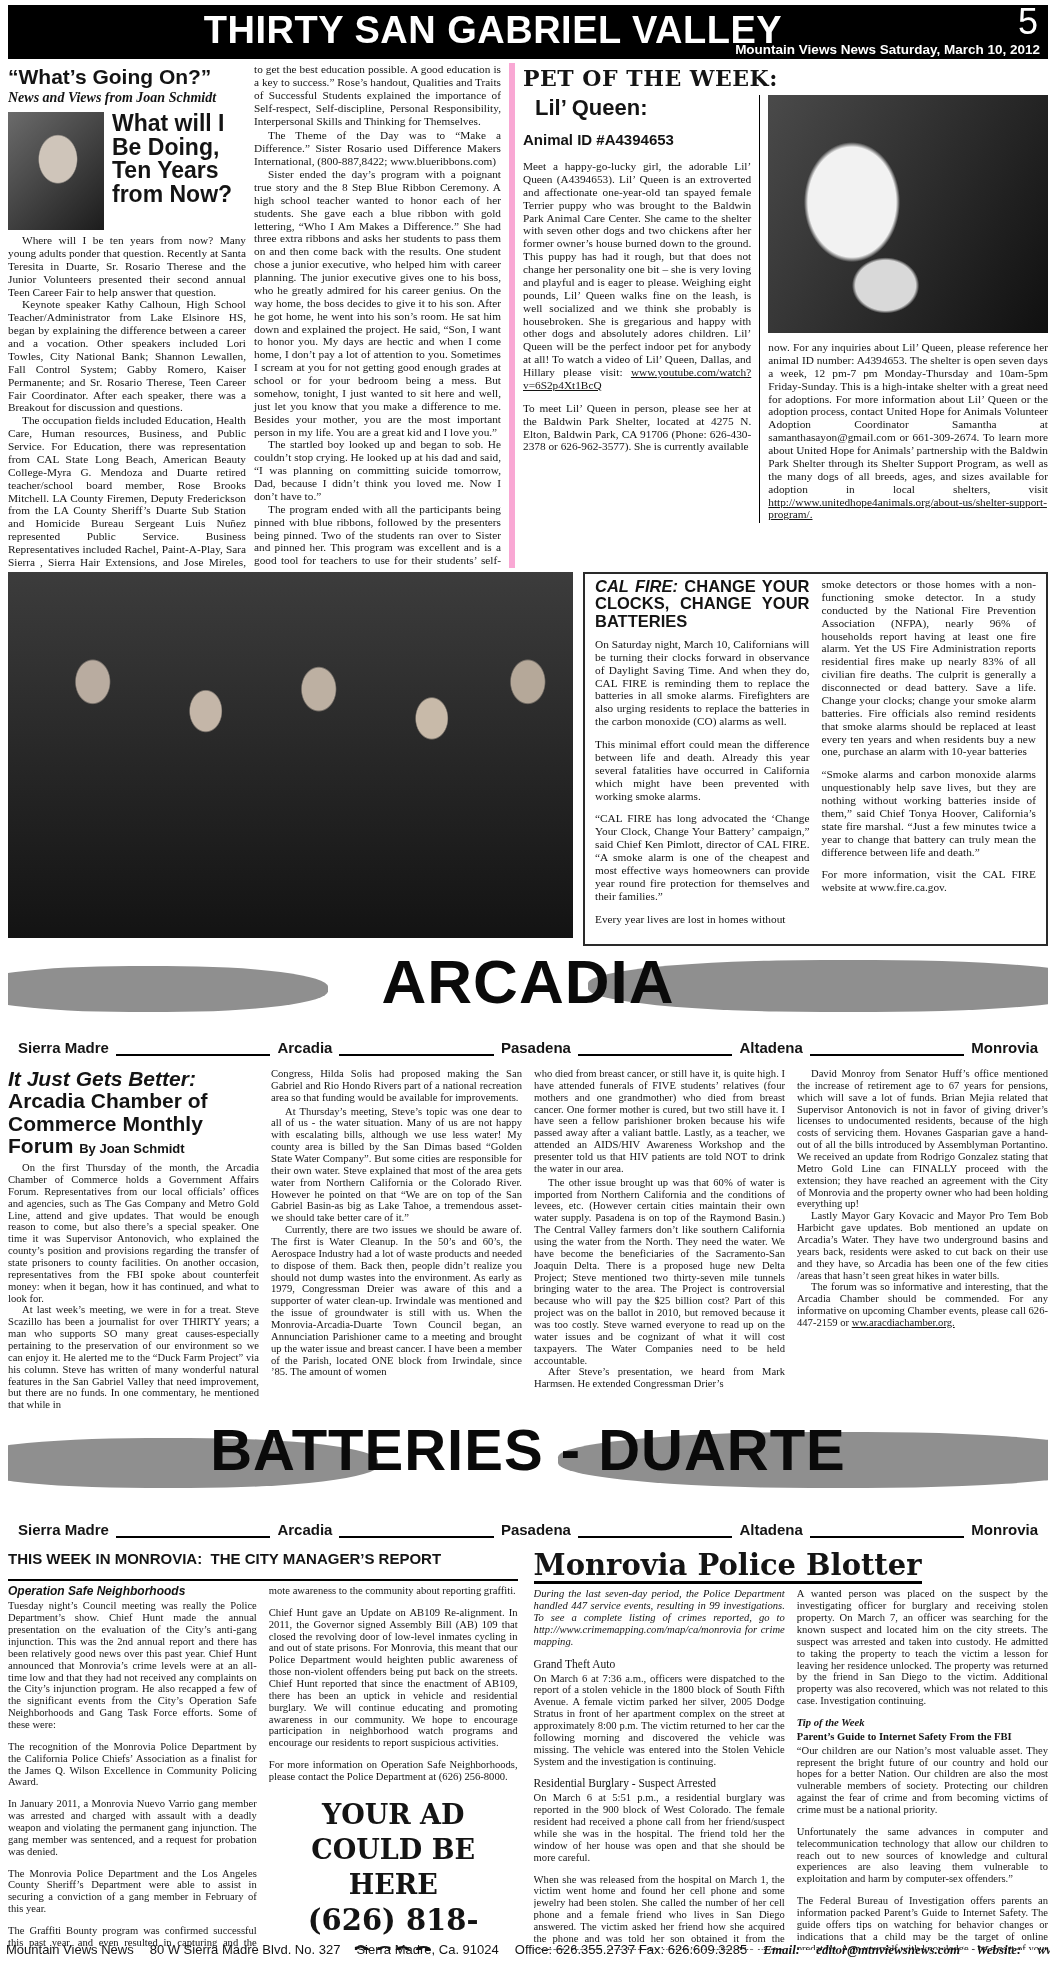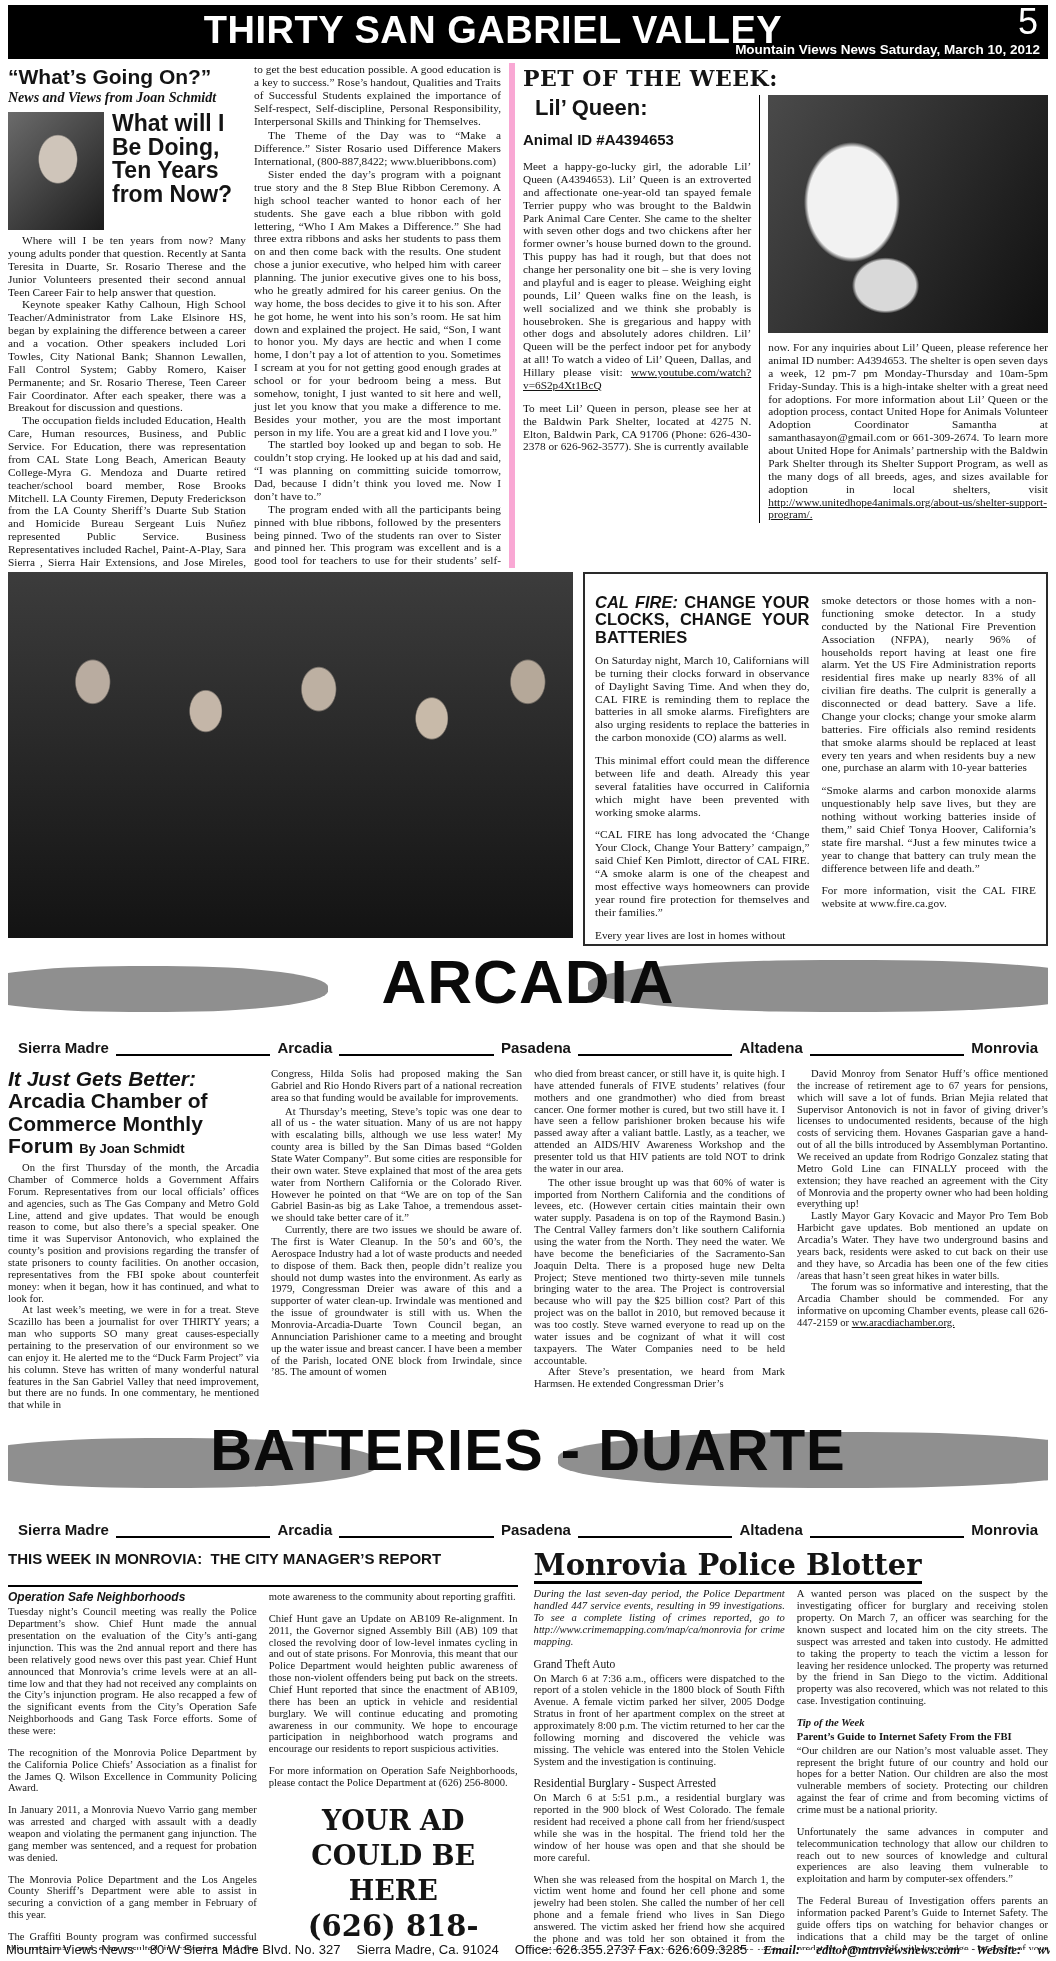--- a/index.html
+++ b/index.html
@@ -44,21 +44,21 @@
                 linear-gradient(120deg,#4a4a4a,#101010)}
   
   .mid-row{display:flex;gap:10px;height:374px;overflow:hidden;margin-top:4px}
   .group-photo{width:565px;flex:none;height:366px;
      background:radial-gradient(ellipse 30px 38px at 15% 30%,#b9aca0 55%,rgba(0,0,0,0) 60%),
                 radial-gradient(ellipse 28px 36px at 35% 38%,#c4b6a8 55%,rgba(0,0,0,0) 60%),
                 radial-gradient(ellipse 30px 38px at 55% 32%,#bdb0a2 55%,rgba(0,0,0,0) 60%),
                 radial-gradient(ellipse 28px 36px at 75% 40%,#c8baa9 55%,rgba(0,0,0,0) 60%),
                 radial-gradient(ellipse 30px 38px at 92% 30%,#b5a899 55%,rgba(0,0,0,0) 60%),
                 linear-gradient(#3c3c3c,#131313)}
-  .calfire{flex:1;border:2px solid #2a2a2a;padding:20px 10px;display:flex;gap:12px;overflow:hidden}
+  .calfire{flex:1;border:2px solid #2a2a2a;padding:4px 10px;display:flex;gap:12px;overflow:hidden}
   .cf-col{flex:1}
   .cf-head{font-family:"Liberation Sans",sans-serif;font-weight:bold;font-size:16.5px;line-height:1.05;margin:0 0 8px}
   .cf-head .it{font-style:italic}
   
   .banner{position:relative;height:112px;margin-top:6px;overflow:hidden}
   .blob{position:absolute;background:#8f8f8f;border-radius:45%}
   .banner-title{position:absolute;left:0;right:0;top:-6px;text-align:center;
      font-family:"Liberation Sans",sans-serif;font-weight:bold;font-size:62px;letter-spacing:1px;color:#0a0a0a}
   .strip{position:absolute;left:10px;right:10px;bottom:8px;display:flex;align-items:flex-end;
      font-family:"Liberation Sans",sans-serif;font-weight:bold;font-size:15px}
@@ -69,21 +69,21 @@
   .arc-h1{font-family:"Liberation Sans",sans-serif;font-weight:bold;font-style:italic;font-size:21px;line-height:1.05;margin:0}
   .arc-h2{font-family:"Liberation Sans",sans-serif;font-weight:bold;font-size:21px;line-height:1.08;margin:0 0 4px}
   .arc-by{font-size:13px;font-family:"Liberation Sans",sans-serif;font-weight:bold}
   
   .banner2{position:relative;height:128px;margin-top:8px;overflow:hidden}
   .banner2 .banner-title{font-size:58px;top:-2px}
   .bot-row{display:flex;gap:16px;height:400px;overflow:hidden;margin-top:4px}
   .bot-left{width:49%;flex:none}
   .bot-right{flex:1}
   .rep-head{font-family:"Liberation Sans",sans-serif;font-weight:bold;font-size:15px;
-            border-bottom:2px solid #000;padding-bottom:18px;margin-bottom:4px;white-space:nowrap}
+            border-bottom:2px solid #000;padding-bottom:12px;margin-bottom:4px;white-space:nowrap}
   .rep-sub{font-weight:bold;font-style:italic;font-size:12px;font-family:"Liberation Sans",sans-serif;margin:0 0 2px}
   .cols2{display:flex;gap:12px}
   .cols2>div{flex:1;overflow:hidden}
   .blot-head{font-family:"DejaVu Serif",serif;font-weight:bold;font-size:29px;
              border-bottom:3px solid #000;display:inline-block;line-height:1.05;margin:0 0 4px;padding-bottom:1px}
   .blot-intro{font-style:italic}
   .blot-title{margin:6px 0 1px;font-size:11.5px}
   .tip-t{font-style:italic;font-weight:bold;margin-top:6px}
   .tip-s{font-weight:bold}
   .ad{ text-align:center;font-family:"DejaVu Serif",serif;font-weight:bold;margin-top:14px;line-height:1.3}

